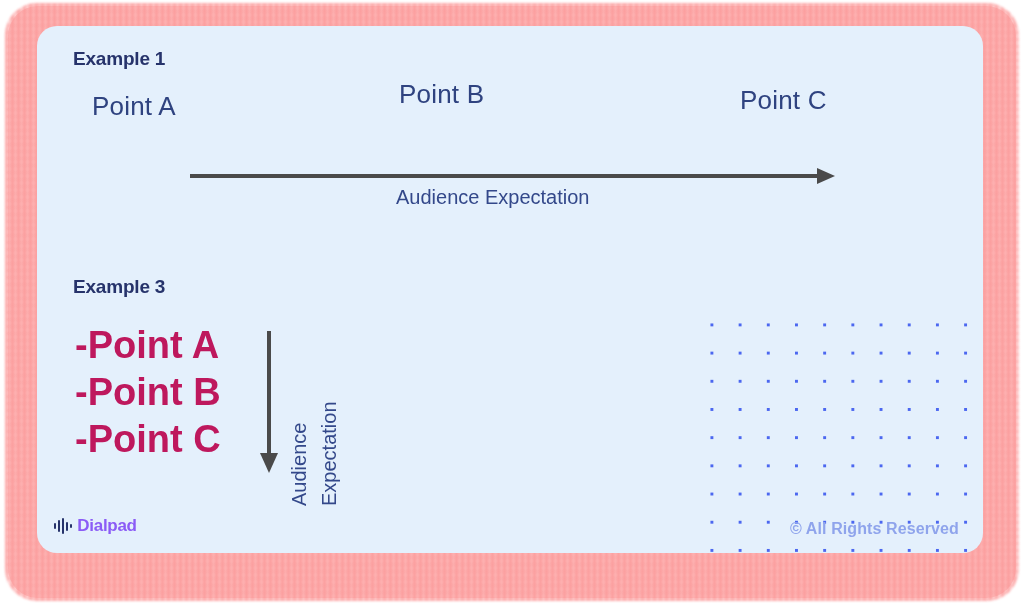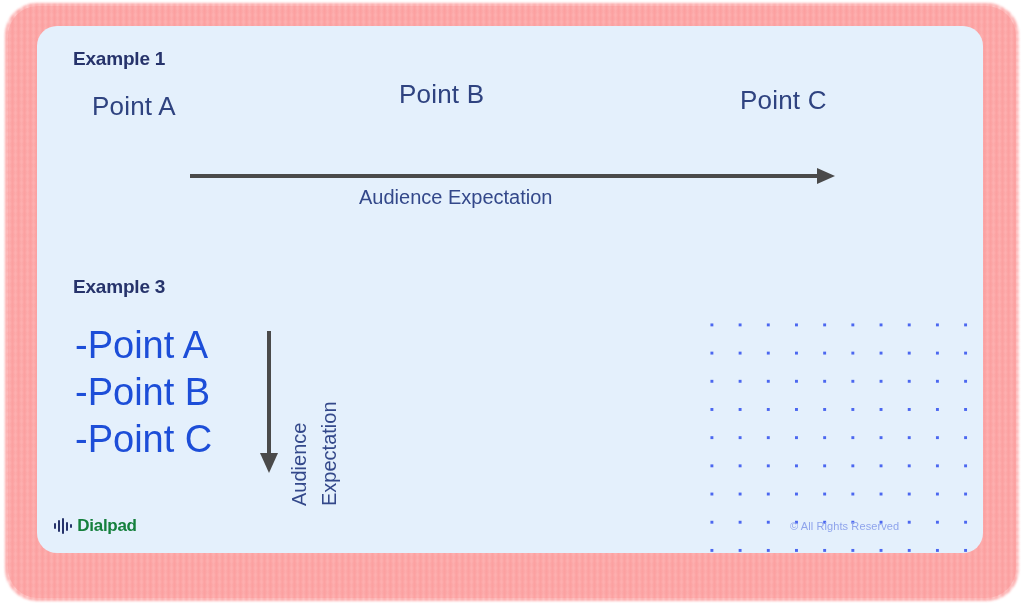--- a/index.html
+++ b/index.html
@@ -122,34 +122,34 @@
     border-left: 18px solid #4a4a4a;
   }
   .arrow-caption {
     position: absolute;
     font-family: "Liberation Sans", sans-serif;
     font-weight: 400;
     font-size: 20px;
     color: #33488a;
     white-space: nowrap;
   }
-  #h-arrow-caption { left: 322px; top: 160px; }
+  #h-arrow-caption { left: 359px; top: 160px; }
 
   
   .bullet-list {
     position: absolute;
     left: 38px;
     top: 296px;
   }
   .bullet-line {
     font-family: "Liberation Sans", sans-serif;
-    font-weight: 400;
+    font-weight: 700;
     font-size: 38px;
     line-height: 47px;
-    color: #1d4ed8;
+    color: #be185d;
     white-space: nowrap;
   }
 
   
   .v-arrow {
     position: absolute;
     left: 221px;
     top: 305px;
     width: 22px;
     height: 142px;
@@ -219,31 +219,31 @@
   .logo-mark i:nth-child(1) { height: 6px; }
   .logo-mark i:nth-child(2) { height: 12px; }
   .logo-mark i:nth-child(3) { height: 16px; }
   .logo-mark i:nth-child(4) { height: 9px; }
   .logo-mark i:nth-child(5) { height: 4px; }
   .logo-text {
     font-family: "Liberation Sans", sans-serif;
     font-weight: bold;
     font-size: 17px;
     letter-spacing: -0.3px;
-    color: #15803d;
+    color: #8b5cf6;
   }
 
   
   .copyright {
     position: absolute;
     left: 753px;
     top: 494px;
     font-family: "Liberation Sans", sans-serif;
-    font-weight: normal;
-    font-size: 11px;
+    font-weight: bold;
+    font-size: 16px;
     letter-spacing: 0.1px;
     color: #8fa4ec;
     white-space: nowrap;
   }
 </style>
 </head>
 <body>
 
 <div id="stage">
 

